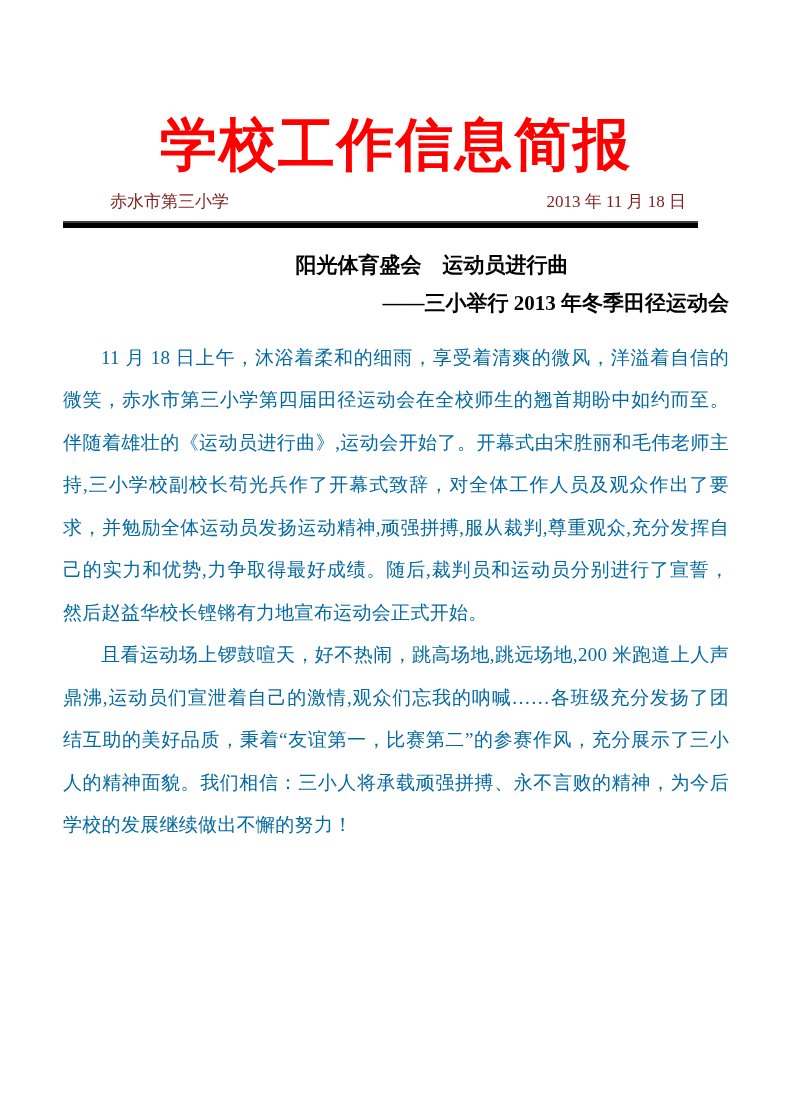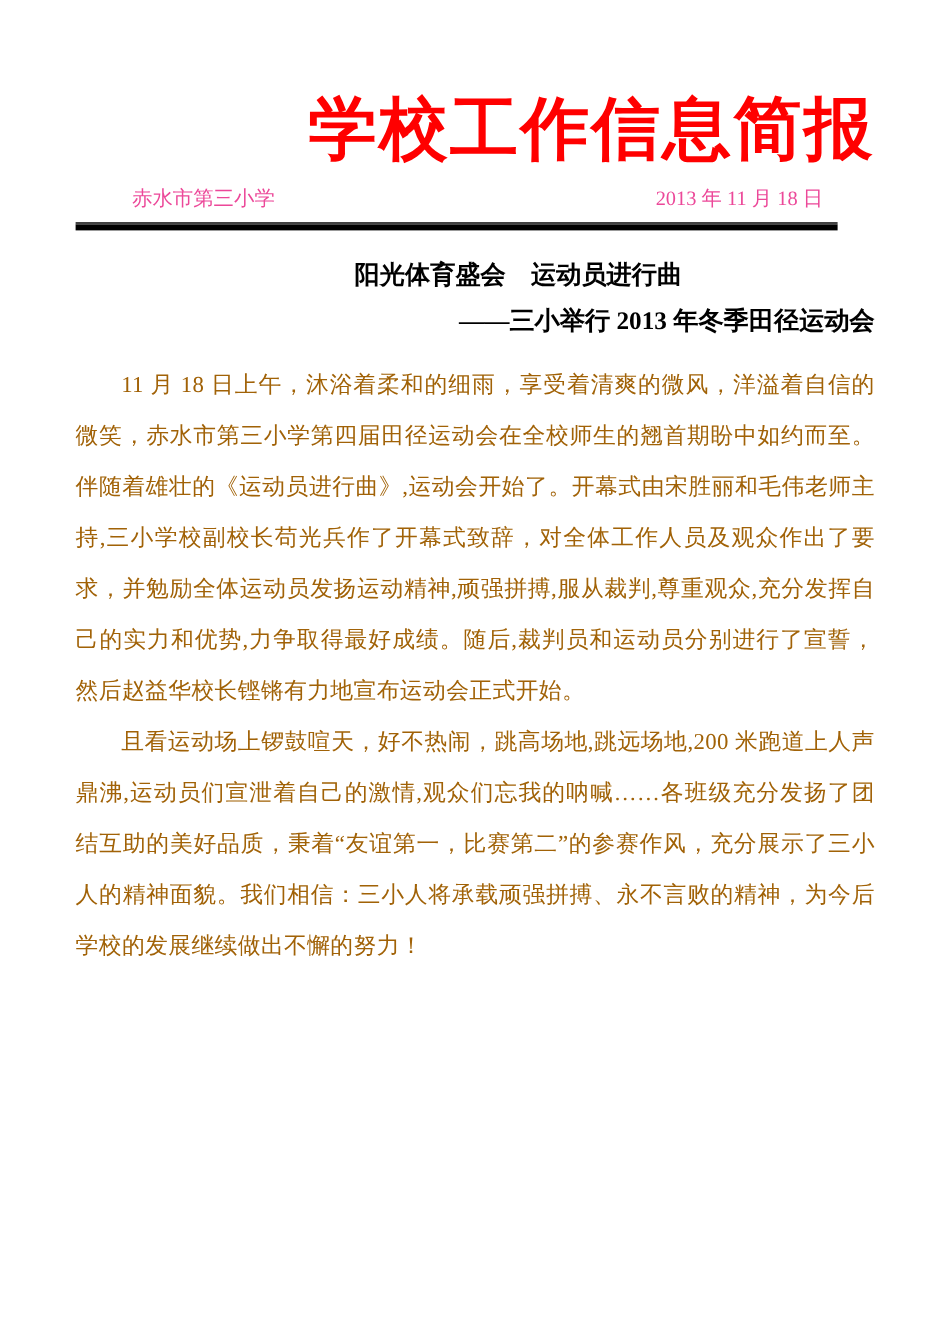--- a/index.html
+++ b/index.html
@@ -11,38 +11,38 @@
   .page {
     position: relative;
     width: 792px;
     height: 1120px;
     margin: 0 auto;
     background: #ffffff;
     padding: 0 63px;
     overflow: hidden;
   }
   .masthead-title {
-    padding-top: 72px;
-    text-align: right;
+    padding-top: 108px;
+    text-align: center;
     font-family: "Liberation Sans", "DejaVu Sans", sans-serif;
     font-weight: 700;
     font-size: 57px;
     line-height: 1.28;
     letter-spacing: 2px;
     color: #ff0000;
     white-space: nowrap;
   }
   .masthead-meta {
     margin-top: 9px;
     display: flex;
     justify-content: space-between;
     align-items: baseline;
     padding-left: 47px;
     padding-right: 43px;
-    color: #ec4899;
+    color: #7f1d1d;
     font-size: 17px;
     line-height: 24px;
   }
   .header-rule {
     margin-top: 7px;
     width: 635px;
     height: 2px;
     border-top: 2px solid #414141;
     border-bottom: 5px solid #000000;
     background: #ffffff;
@@ -56,21 +56,21 @@
     line-height: 38px;
     color: #000000;
   }
   .headline-sub { white-space: nowrap; text-align: right; }
   .article-body {
     margin-top: 15px;
     font-size: 19px;
     line-height: 42.5px;
     text-align: justify;
     letter-spacing: 0.3px;
-    color: #a16207;
+    color: #0369a1;
   }
   .article-body p {
     text-indent: 2em;
     margin: 0;
   }
 </style>
 </head>
 <body>
 
 <div class="page">

